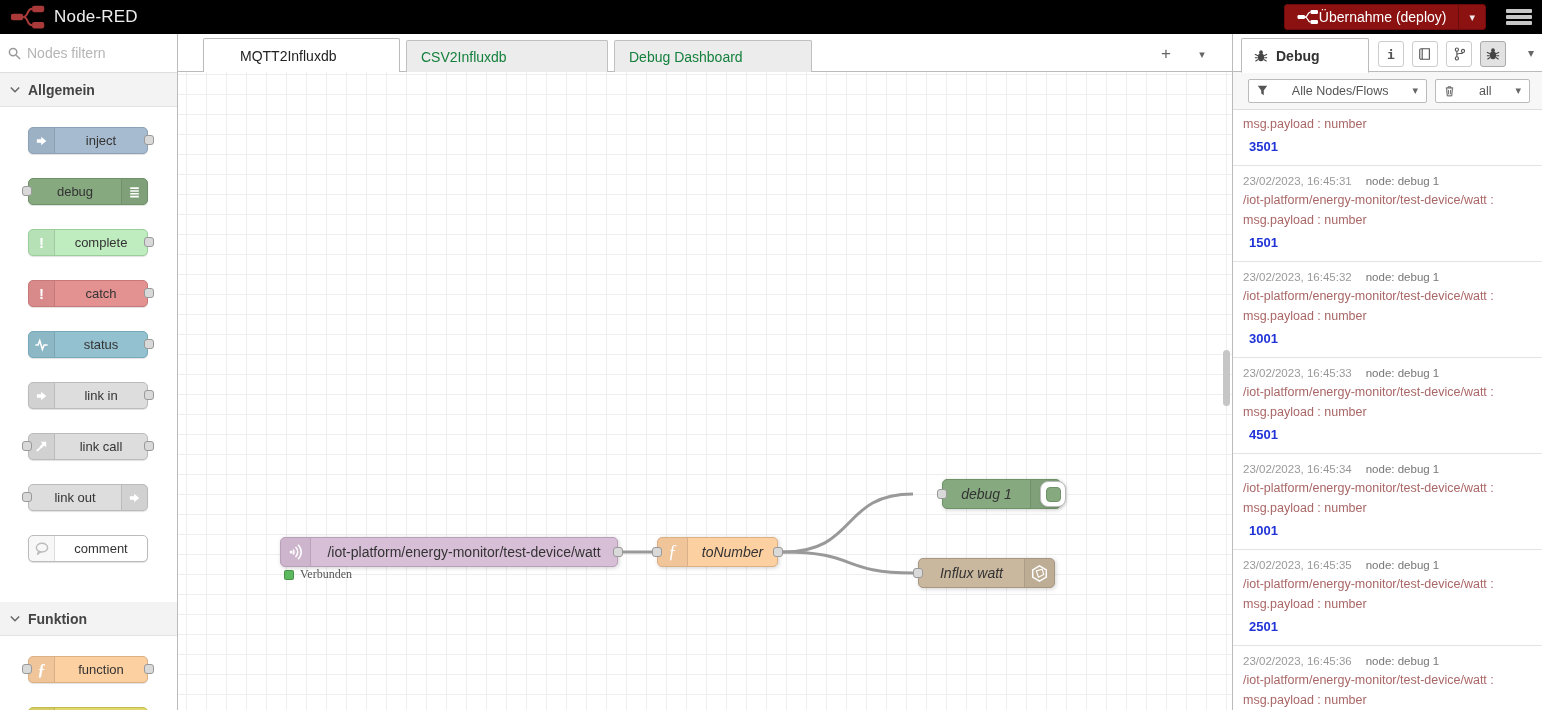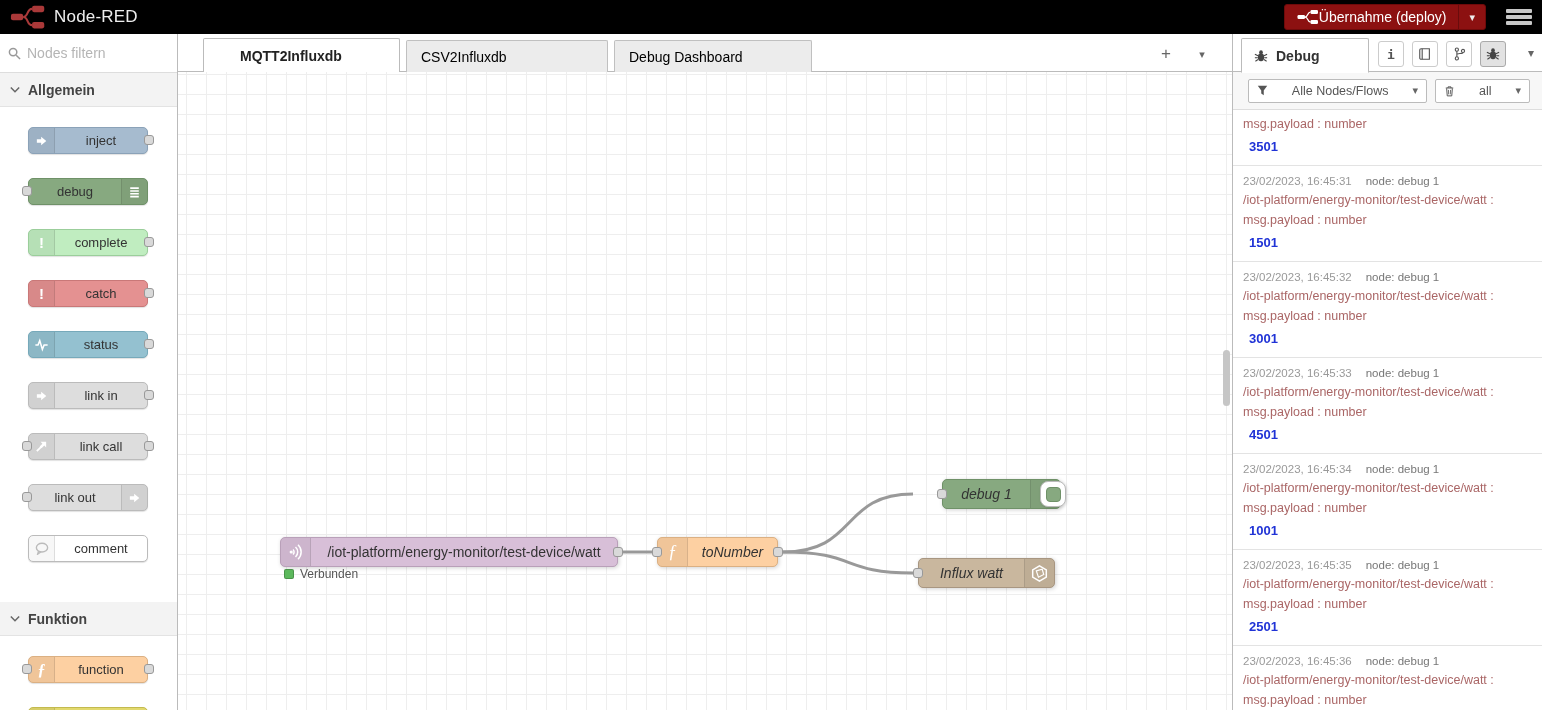--- a/index.html
+++ b/index.html
@@ -29,36 +29,36 @@
   .pnode-body { position:relative; width:120px; height:27px; border-radius:5px; background:var(--c,#ddd); border:1px solid var(--b,#999); display:flex; align-items:stretch; overflow:hidden; box-shadow:0 1px 1px rgba(0,0,0,.12); }
   .pnode-icon { width:26px; display:flex; align-items:center; justify-content:center; background:rgba(0,0,0,.05); border-right:1px solid rgba(0,0,0,.1); color:#fff; font-weight:bold; }
   .pnode-icon.right { border-right:none; border-left:1px solid rgba(0,0,0,.1); }
   .pnode-label { flex:1; display:flex; align-items:center; justify-content:center; font-size:13px; color:#333; }
   .port { position:absolute; width:10px; height:10px; background:#d9d9d9; border:1px solid #999; border-radius:3px; top:8px; z-index:2; }
   .port.in { left:-6px; } .port.out { right:-6px; }
 
   
   .workspace { position:absolute; left:178px; top:34px; width:1054px; bottom:0; }
   .tabbar { position:relative; height:38px; background:#fff; border-bottom:1px solid #bbb; }
-  .tab { position:absolute; top:6px; height:32px; background:#ececec; border:1px solid #c0c0c0; border-bottom:none; border-radius:2px 2px 0 0; display:flex; align-items:center; justify-content:flex-start; padding:0 14px; font-size:14px; color:#000000; cursor:pointer; }
-  .tab.active { background:#fff; border-color:#bbb; color:#222; font-weight:bold; top:4px; height:34px; z-index:3;padding-left:36px; }
+  .tab { position:absolute; top:6px; height:32px; background:#ececec; border:1px solid #c0c0c0; border-bottom:none; border-radius:2px 2px 0 0; display:flex; align-items:center; justify-content:flex-start; padding:0 14px; font-size:14px; color:#15803d; cursor:pointer; }
+  .tab.active { background:#fff; border-color:#bbb; color:#222; font-weight:normal; top:4px; height:34px; z-index:3;padding-left:36px; }
   .tabbar-btn { position:absolute; top:8px; width:24px; height:24px; display:flex; align-items:center; justify-content:center; color:#666; font-size:17px; cursor:pointer; border-radius:3px; }
   .canvas { position:absolute; left:0; top:38px; right:0; bottom:0; background:#fff;
     background-image:linear-gradient(to right,#eee 1px,transparent 1px),linear-gradient(to bottom,#eee 1px,transparent 1px);
     background-size:20px 20px; background-position:8px 2px; overflow:hidden; }
   .wires { position:absolute; left:0; top:0; pointer-events:none; }
   .wire { stroke:var(--wire,#999); stroke-width:3; fill:none; }
   .cnode { position:absolute; height:30px; border-radius:5px; background:var(--c); border:1px solid var(--b); display:flex; align-items:stretch; box-shadow:1px 1px 4px rgba(0,0,0,.18); cursor:pointer; }
   .cnode-icon { width:30px; display:flex; align-items:center; justify-content:center; background:rgba(0,0,0,.05); border-right:1px solid rgba(0,0,0,.1); border-radius:4px 0 0 4px; color:#fff; }
   .cnode-icon.right { border-right:none; border-left:1px solid rgba(0,0,0,.1); border-radius:0 4px 4px 0; }
   .cnode-label { flex:1; display:flex; align-items:center; justify-content:center; font-size:14px; color:#333; padding:0 8px; white-space:nowrap; }
   .cnode-label.it { font-style:italic; }
   .cport { position:absolute; width:10px; height:10px; background:#d9d9d9; border:1px solid #999; border-radius:3px; top:9px; z-index:2; }
   .cport.in { left:-6px; } .cport.out { right:-6px; }
-  .node-status { position:absolute; display:flex; align-items:center; gap:6px; font-size:12px; color:#555; }
+  .node-status { position:absolute; display:flex; align-items:center; gap:6px; font-size:12px; color:#555;font-family:Liberation Serif, serif; }
   .status-dot { width:10px; height:10px; border-radius:2px; border:1px solid rgba(0,0,0,.2); }
   .debug-toggle { position:absolute; width:26px; height:26px; background:#fff; border:1px solid #bbb; border-radius:8px; display:flex; align-items:center; justify-content:center; box-shadow:1px 1px 3px rgba(0,0,0,.15); cursor:pointer; }
   .debug-toggle .inner { width:15px; height:15px; border-radius:4px; background:#87a980; border:1px solid #6f9168; }
   .canvas-vscroll { position:absolute; right:2px; top:278px; width:7px; height:56px; background:#c6c6c6; border-radius:4px; }
 
   
   .sidebar { position:absolute; left:1232px; top:34px; width:310px; bottom:0; background:#fff; border-left:1px solid #bbb; display:flex; flex-direction:column; }
   .sb-header { position:relative; height:38px; border-bottom:1px solid #bbb; background:#fff; flex:0 0 38px; }
   .sb-tab { position:absolute; left:8px; top:4px; width:128px; height:35px; background:#fff; border:1px solid #bbb; border-bottom:1px solid #fff; border-radius:2px 2px 0 0; display:flex; align-items:center; gap:8px; padding:0 12px; font-size:14px; font-weight:bold; color:#333; z-index:2; cursor:pointer; }
   .sb-iconbtn { position:absolute; top:7px; width:26px; height:26px; border:1px solid #ccc; border-radius:3px; background:#fff; display:flex; align-items:center; justify-content:center; color:#555; cursor:pointer; }

